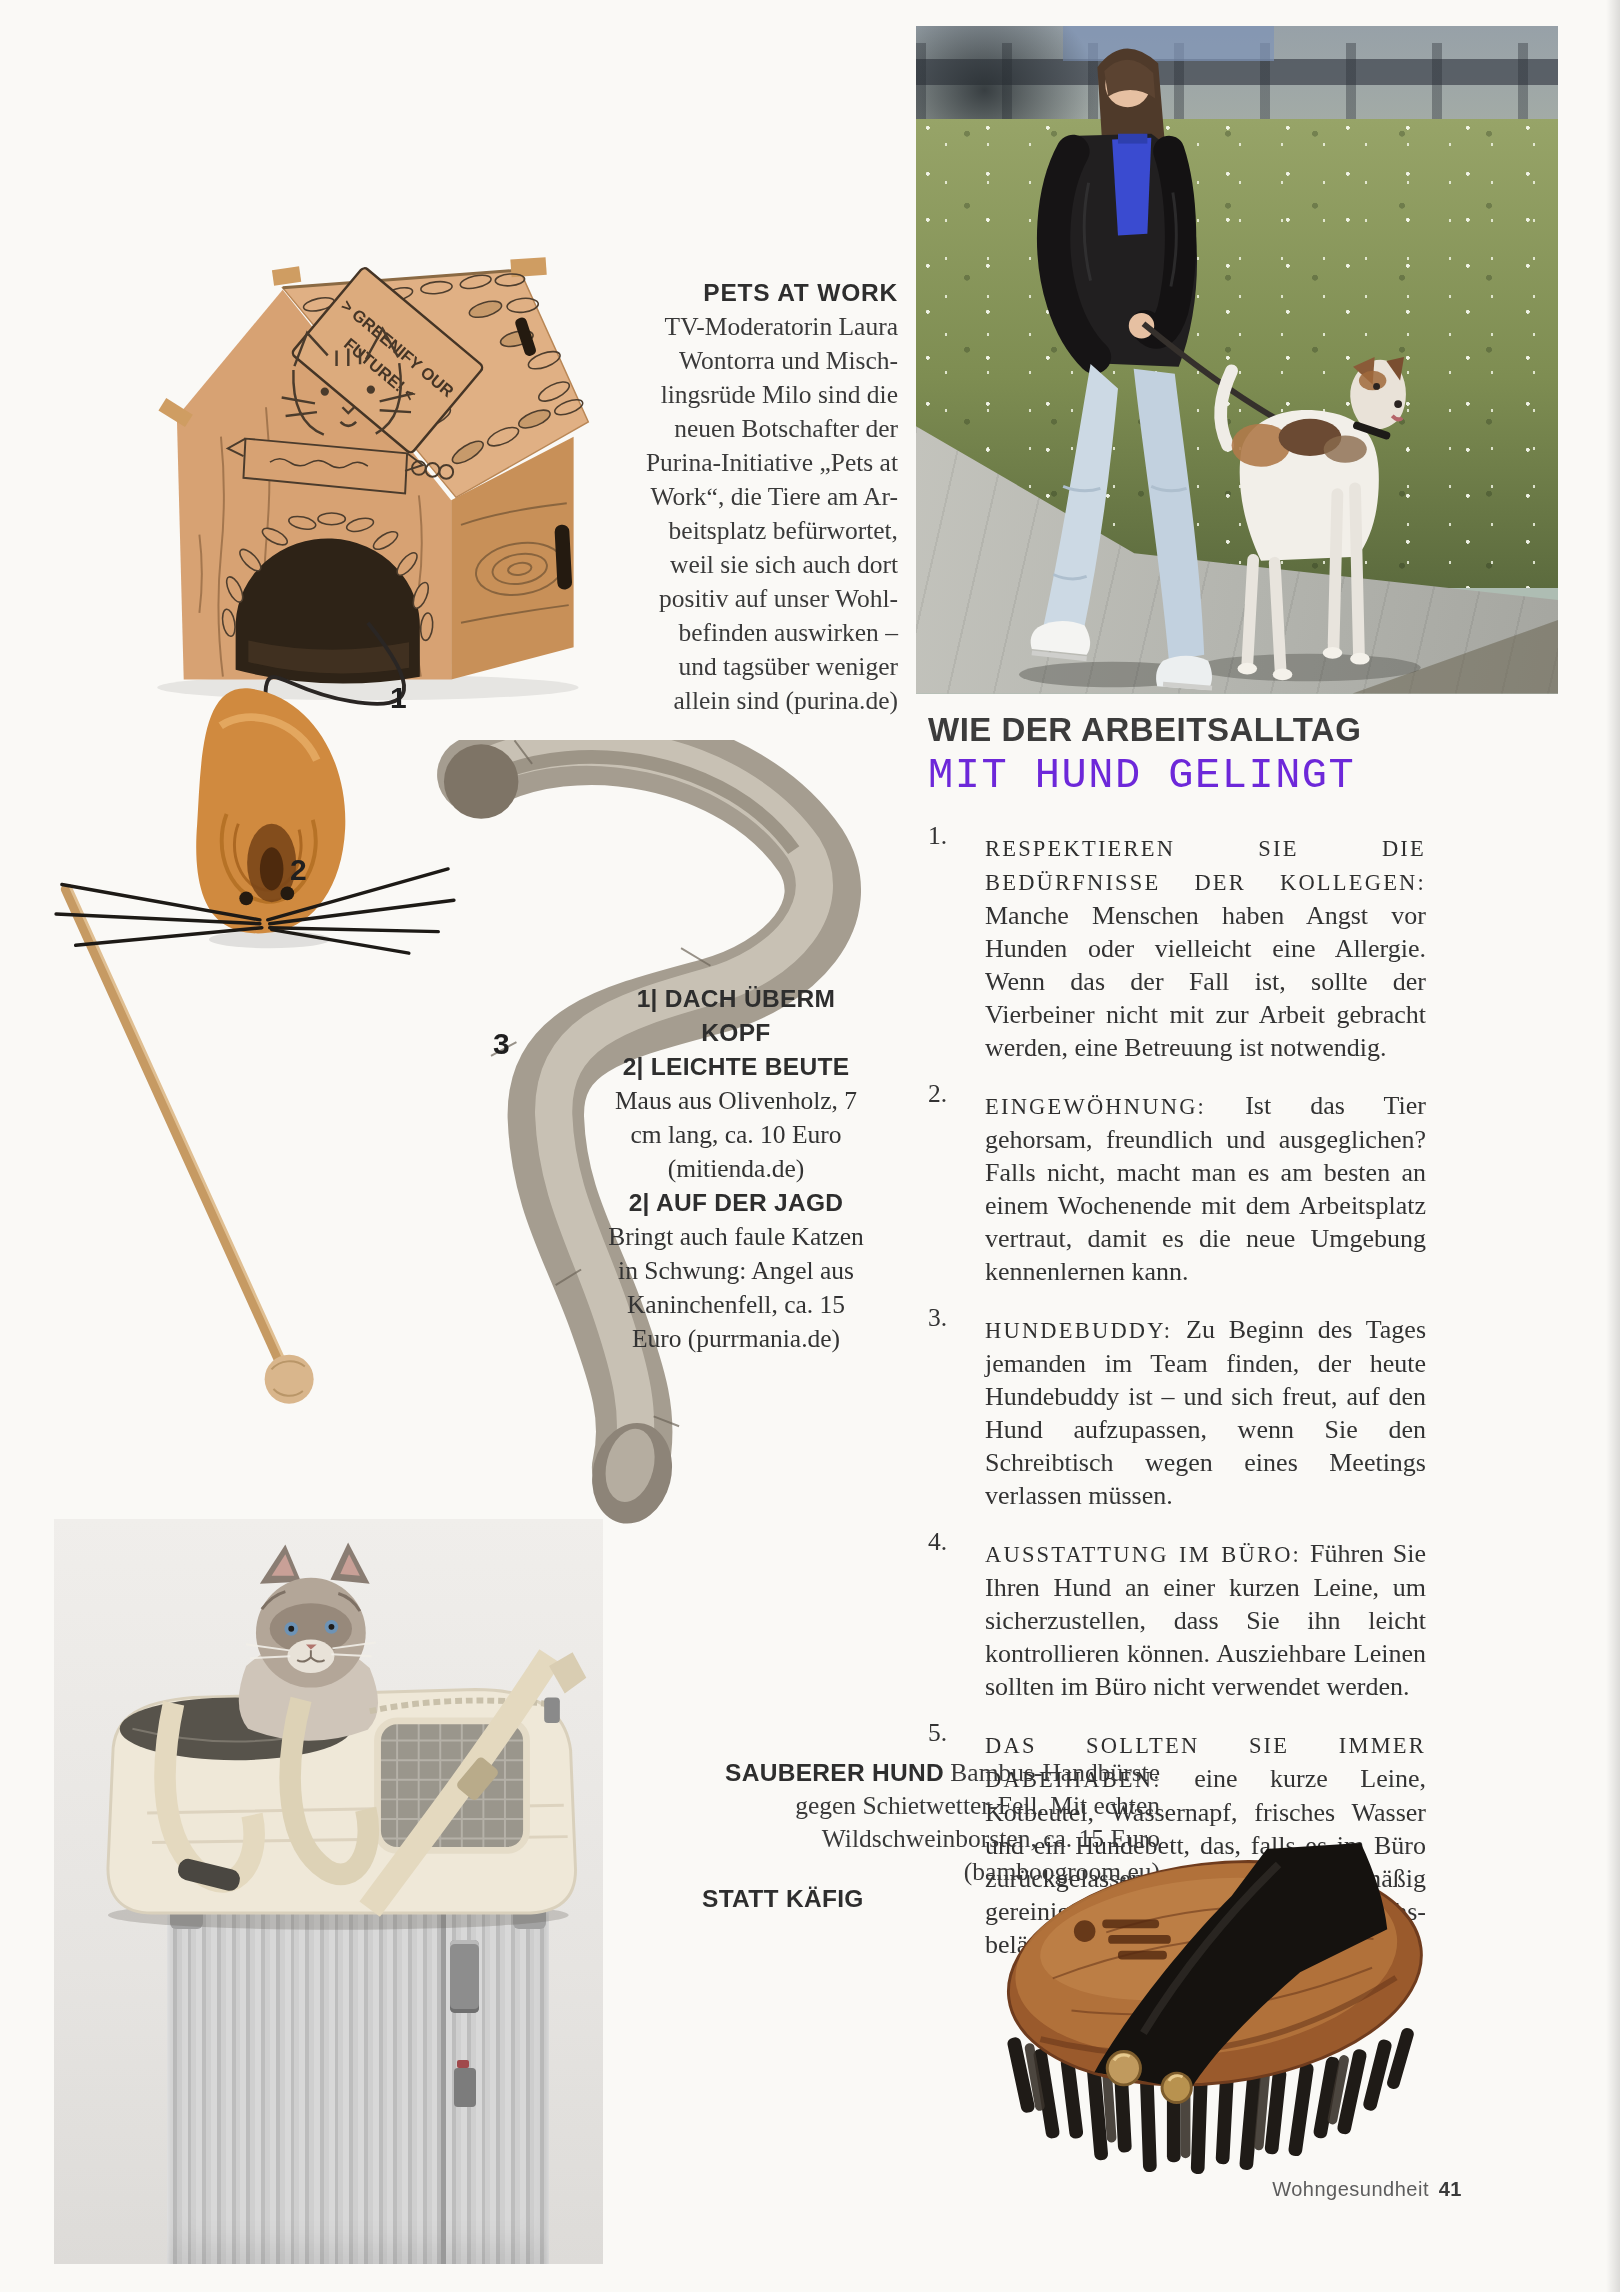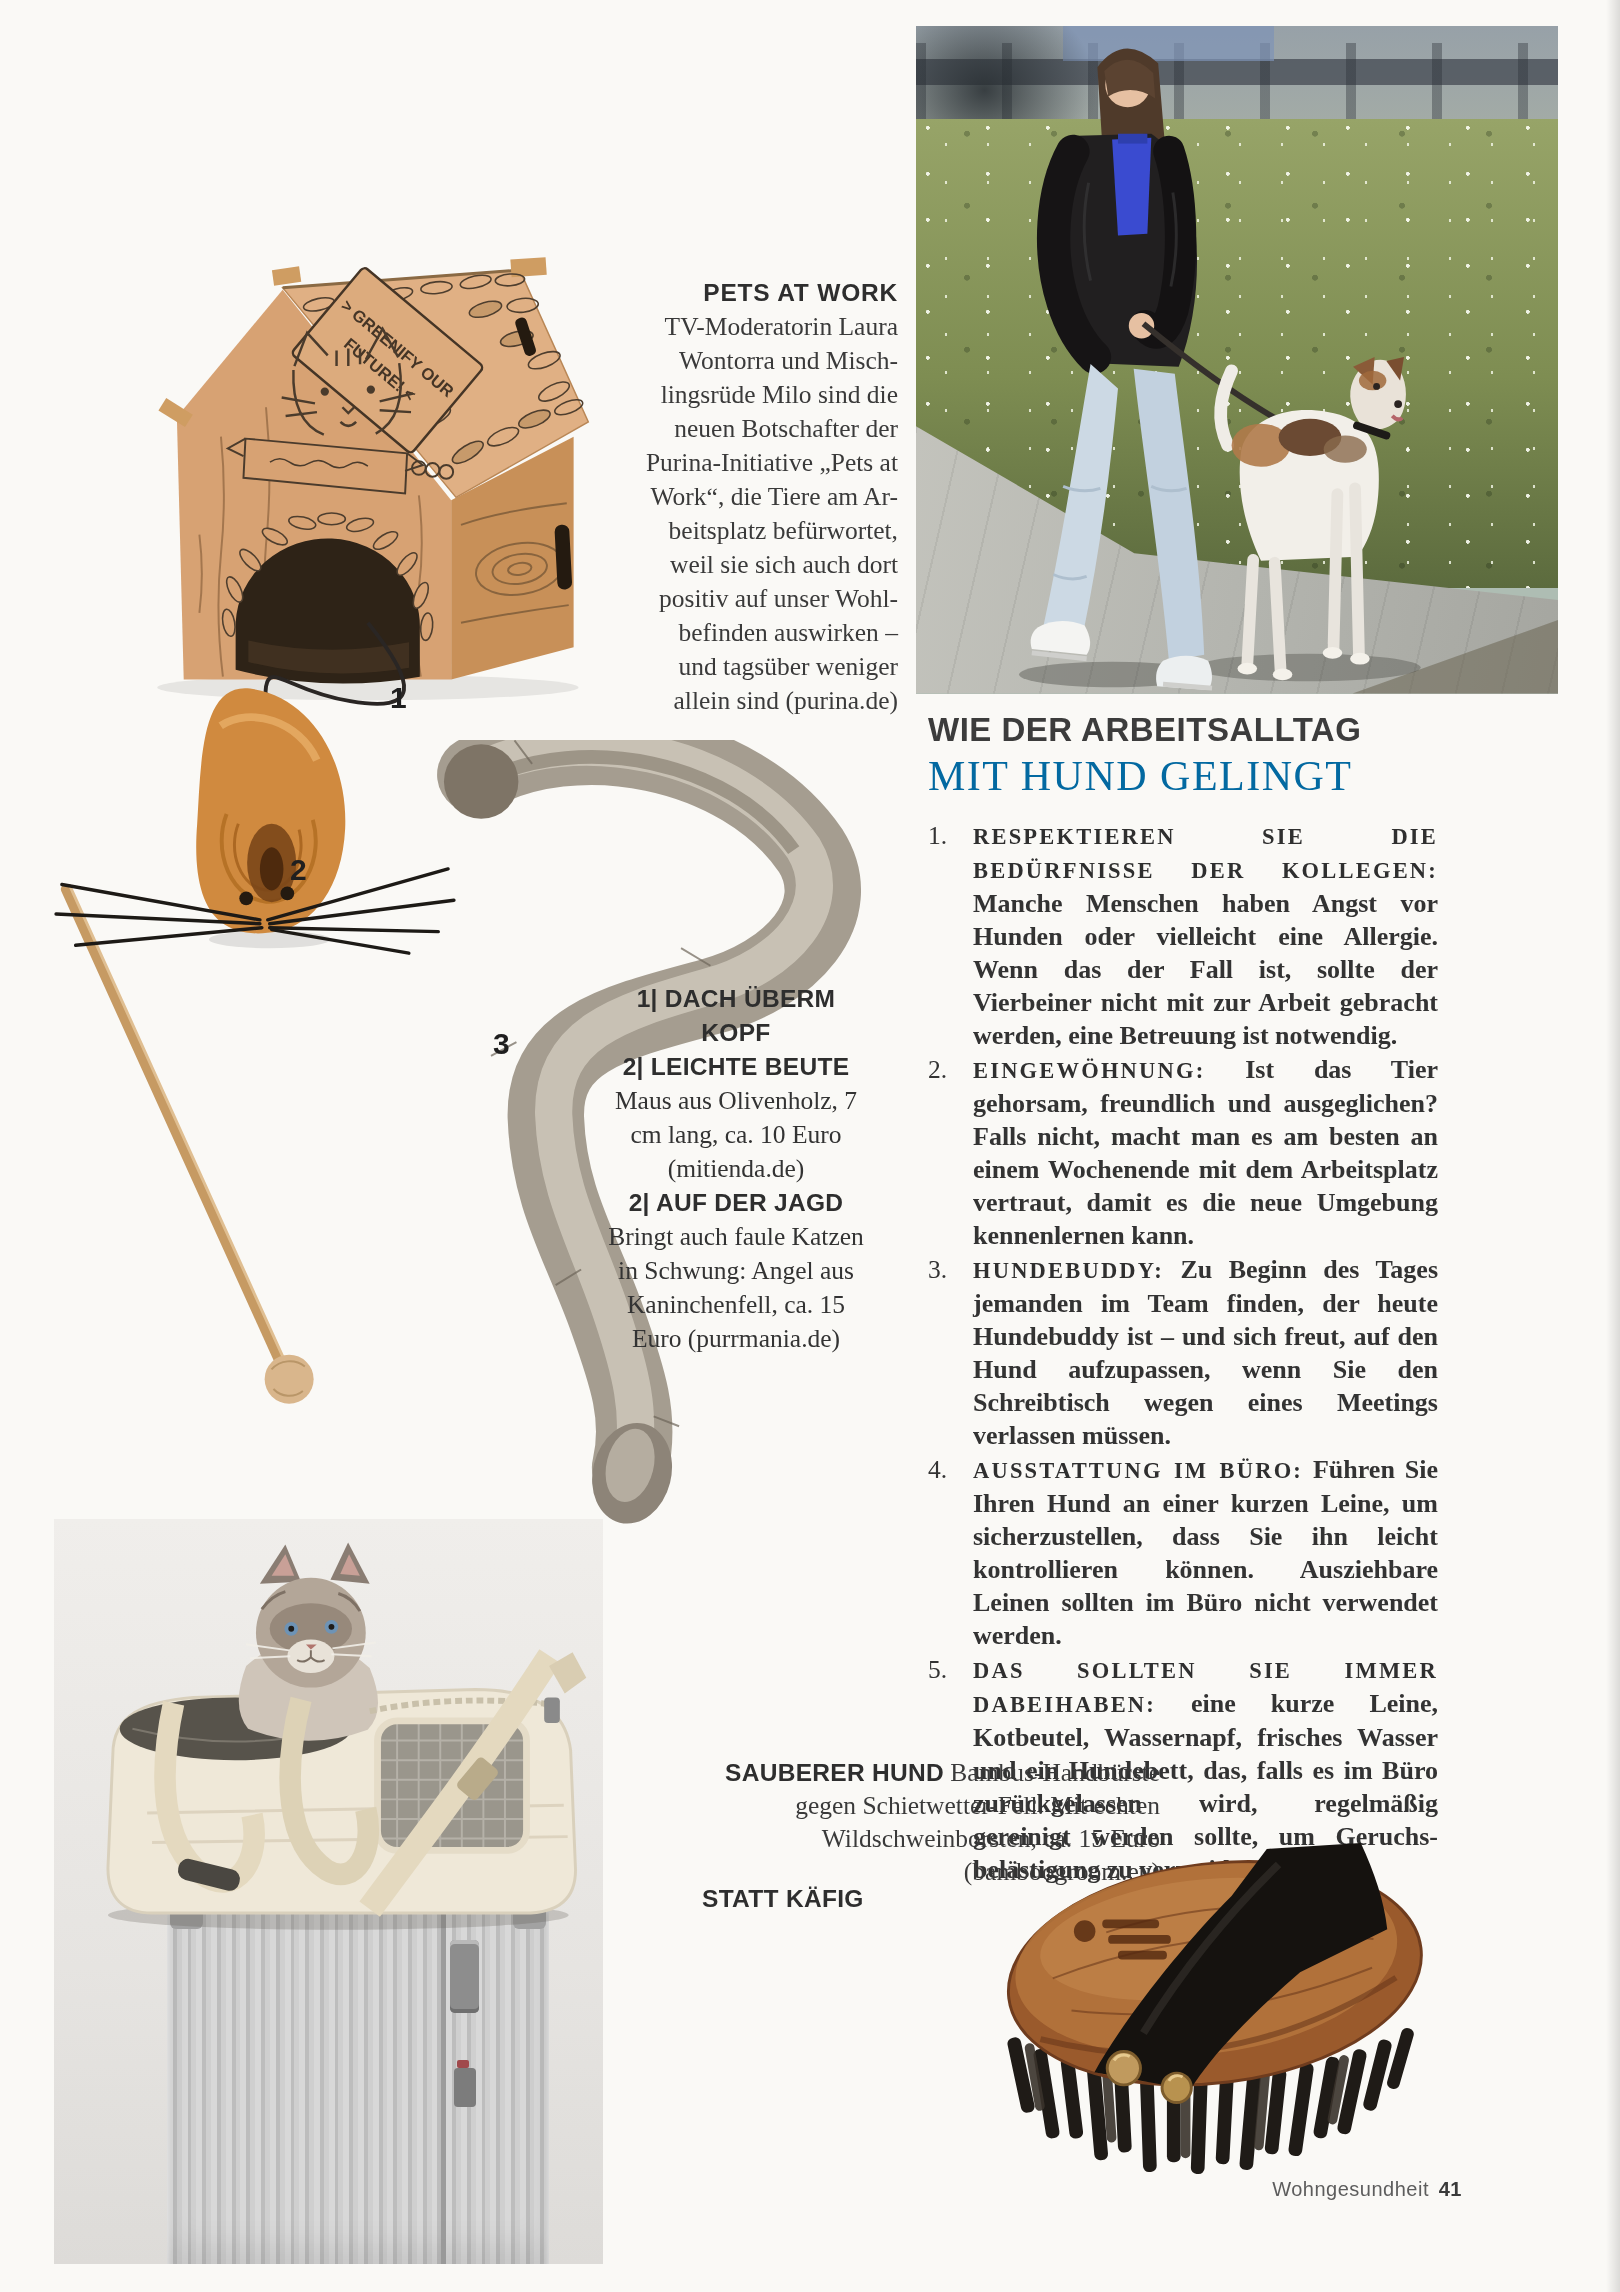--- a/index.html
+++ b/index.html
@@ -8,28 +8,28 @@
   .page::after{content:"";position:absolute;right:0;top:0;width:13.7px;height:100%;
         background:linear-gradient(90deg,rgba(0,0,0,0),rgba(0,0,0,.12));pointer-events:none;}
   .abs{position:absolute;}
   .pets-block{left:627px;top:276px;width:271px;text-align:right;font-size:25.5px;line-height:34px;color:#3a3a3a;}
   .pets-title{font-family:"Liberation Sans","DejaVu Sans",sans-serif;font-weight:bold;font-size:24.5px;
         letter-spacing:0.8px;color:#2e2e2e;}
 
   .headline{left:928px;top:706px;width:510px;}
   .headline .h-bold{font-family:"Liberation Sans","DejaVu Sans",sans-serif;font-weight:bold;
         font-size:33px;line-height:47px;letter-spacing:0.5px;color:#3c3c3c;}
-  .headline .h-light{font-family:Liberation Serif, serif;font-weight:300;
-        font-size:42px;line-height:47px;letter-spacing:1.5px;color:#0369a1;}
+  .headline .h-light{font-family:Liberation Mono, monospace;font-weight:300;
+        font-size:42px;line-height:47px;letter-spacing:1.5px;color:#6d28d9;}
 
   .guide-list{left:928px;top:819px;width:510px;}
   .g-item{display:flex;margin:0 0 1px 0;}
   .g-num{width:45px;flex:0 0 45px;font-size:25.5px;line-height:33px;color:#333;}
-  .g-text{flex:1;margin:0;font-size:26px;line-height:33px;text-align:justify;color:#333;
-        hyphens:manual;font-weight:bold;-webkit-hyphens:manual;}
+  .g-text{flex:1;margin:12px;font-size:26px;line-height:33px;text-align:justify;color:#333;
+        hyphens:manual;-webkit-hyphens:manual;}
   .sc{font-size:22.5px;letter-spacing:2.2px;color:#2f2f2f;}
 
   .product-block{left:600px;top:982px;width:272px;font-size:25.5px;line-height:34px;color:#333;hyphens:manual;text-align:center;}
   .p-name{font-family:"Liberation Sans","DejaVu Sans",sans-serif;font-weight:bold;font-size:24.5px;
         letter-spacing:0.3px;color:#2e2e2e;}
   .product-block p{margin:0;}
 
   .sauberer-block{left:676px;top:1756px;width:484px;text-align:right;font-size:25.5px;line-height:33px;
         color:#3a3a3a;hyphens:manual;}
   .statt-block{left:702px;top:1882px;width:255px;font-size:25.5px;line-height:34px;color:#3a3a3a;hyphens:manual;}

